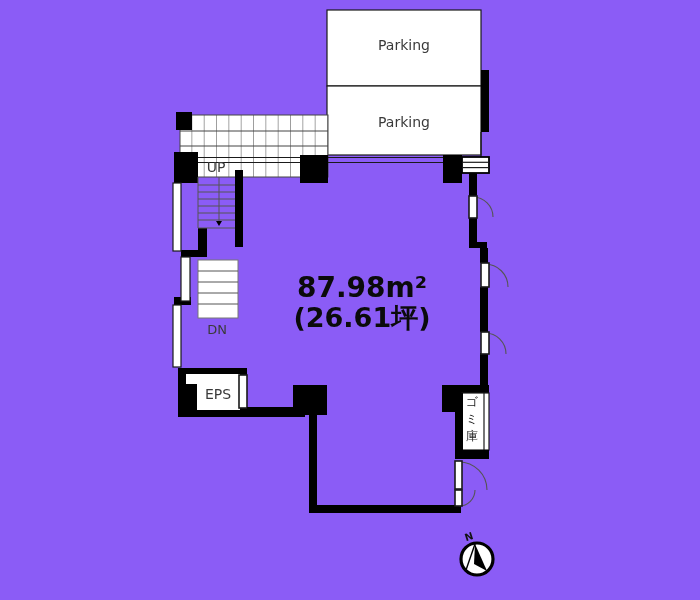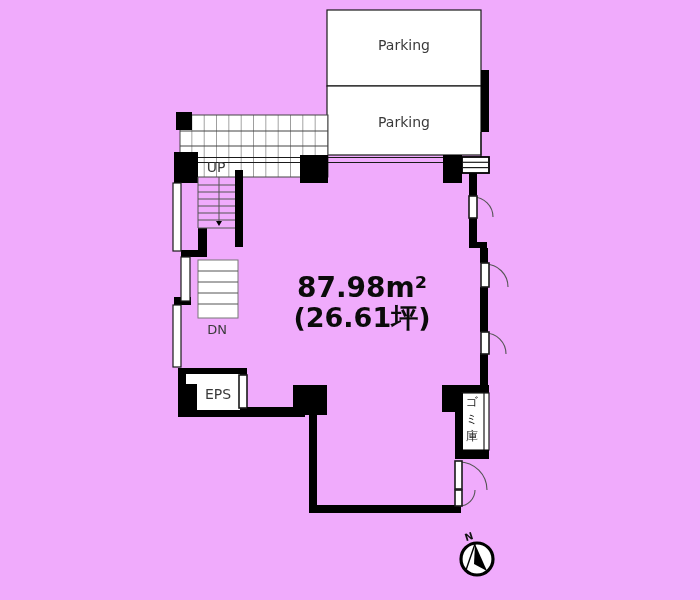--- a/index.html
+++ b/index.html
@@ -1,20 +1,20 @@
 <!DOCTYPE html>
 <html><head>
 <meta charset="utf-8">
 <style>
   html, body { margin: 0; padding: 0; background: #ffffff; }
   #stage {
     position: relative;
     width: 700px;
     height: 600px;
-    background: #f0abfc;
+    background: #8b5cf6;
     overflow: hidden;
     font-family: "DejaVu Sans", "Liberation Sans", sans-serif;
   }
   svg { display: block; }
   .wall        { fill: #000000; }
   .thinrect    { fill: #ffffff; stroke: #1a1a1a; stroke-width: 1.2; }
   .thinline    { stroke: #1a1a1a; stroke-width: 1.2; fill: none; }
   .gridline    { stroke: #444444; stroke-width: 1; fill: none; }
   .tread       { stroke: #555555; stroke-width: 1; fill: none; }
   .dnbox       { fill: #ffffff; stroke: #777777; stroke-width: 1; }

